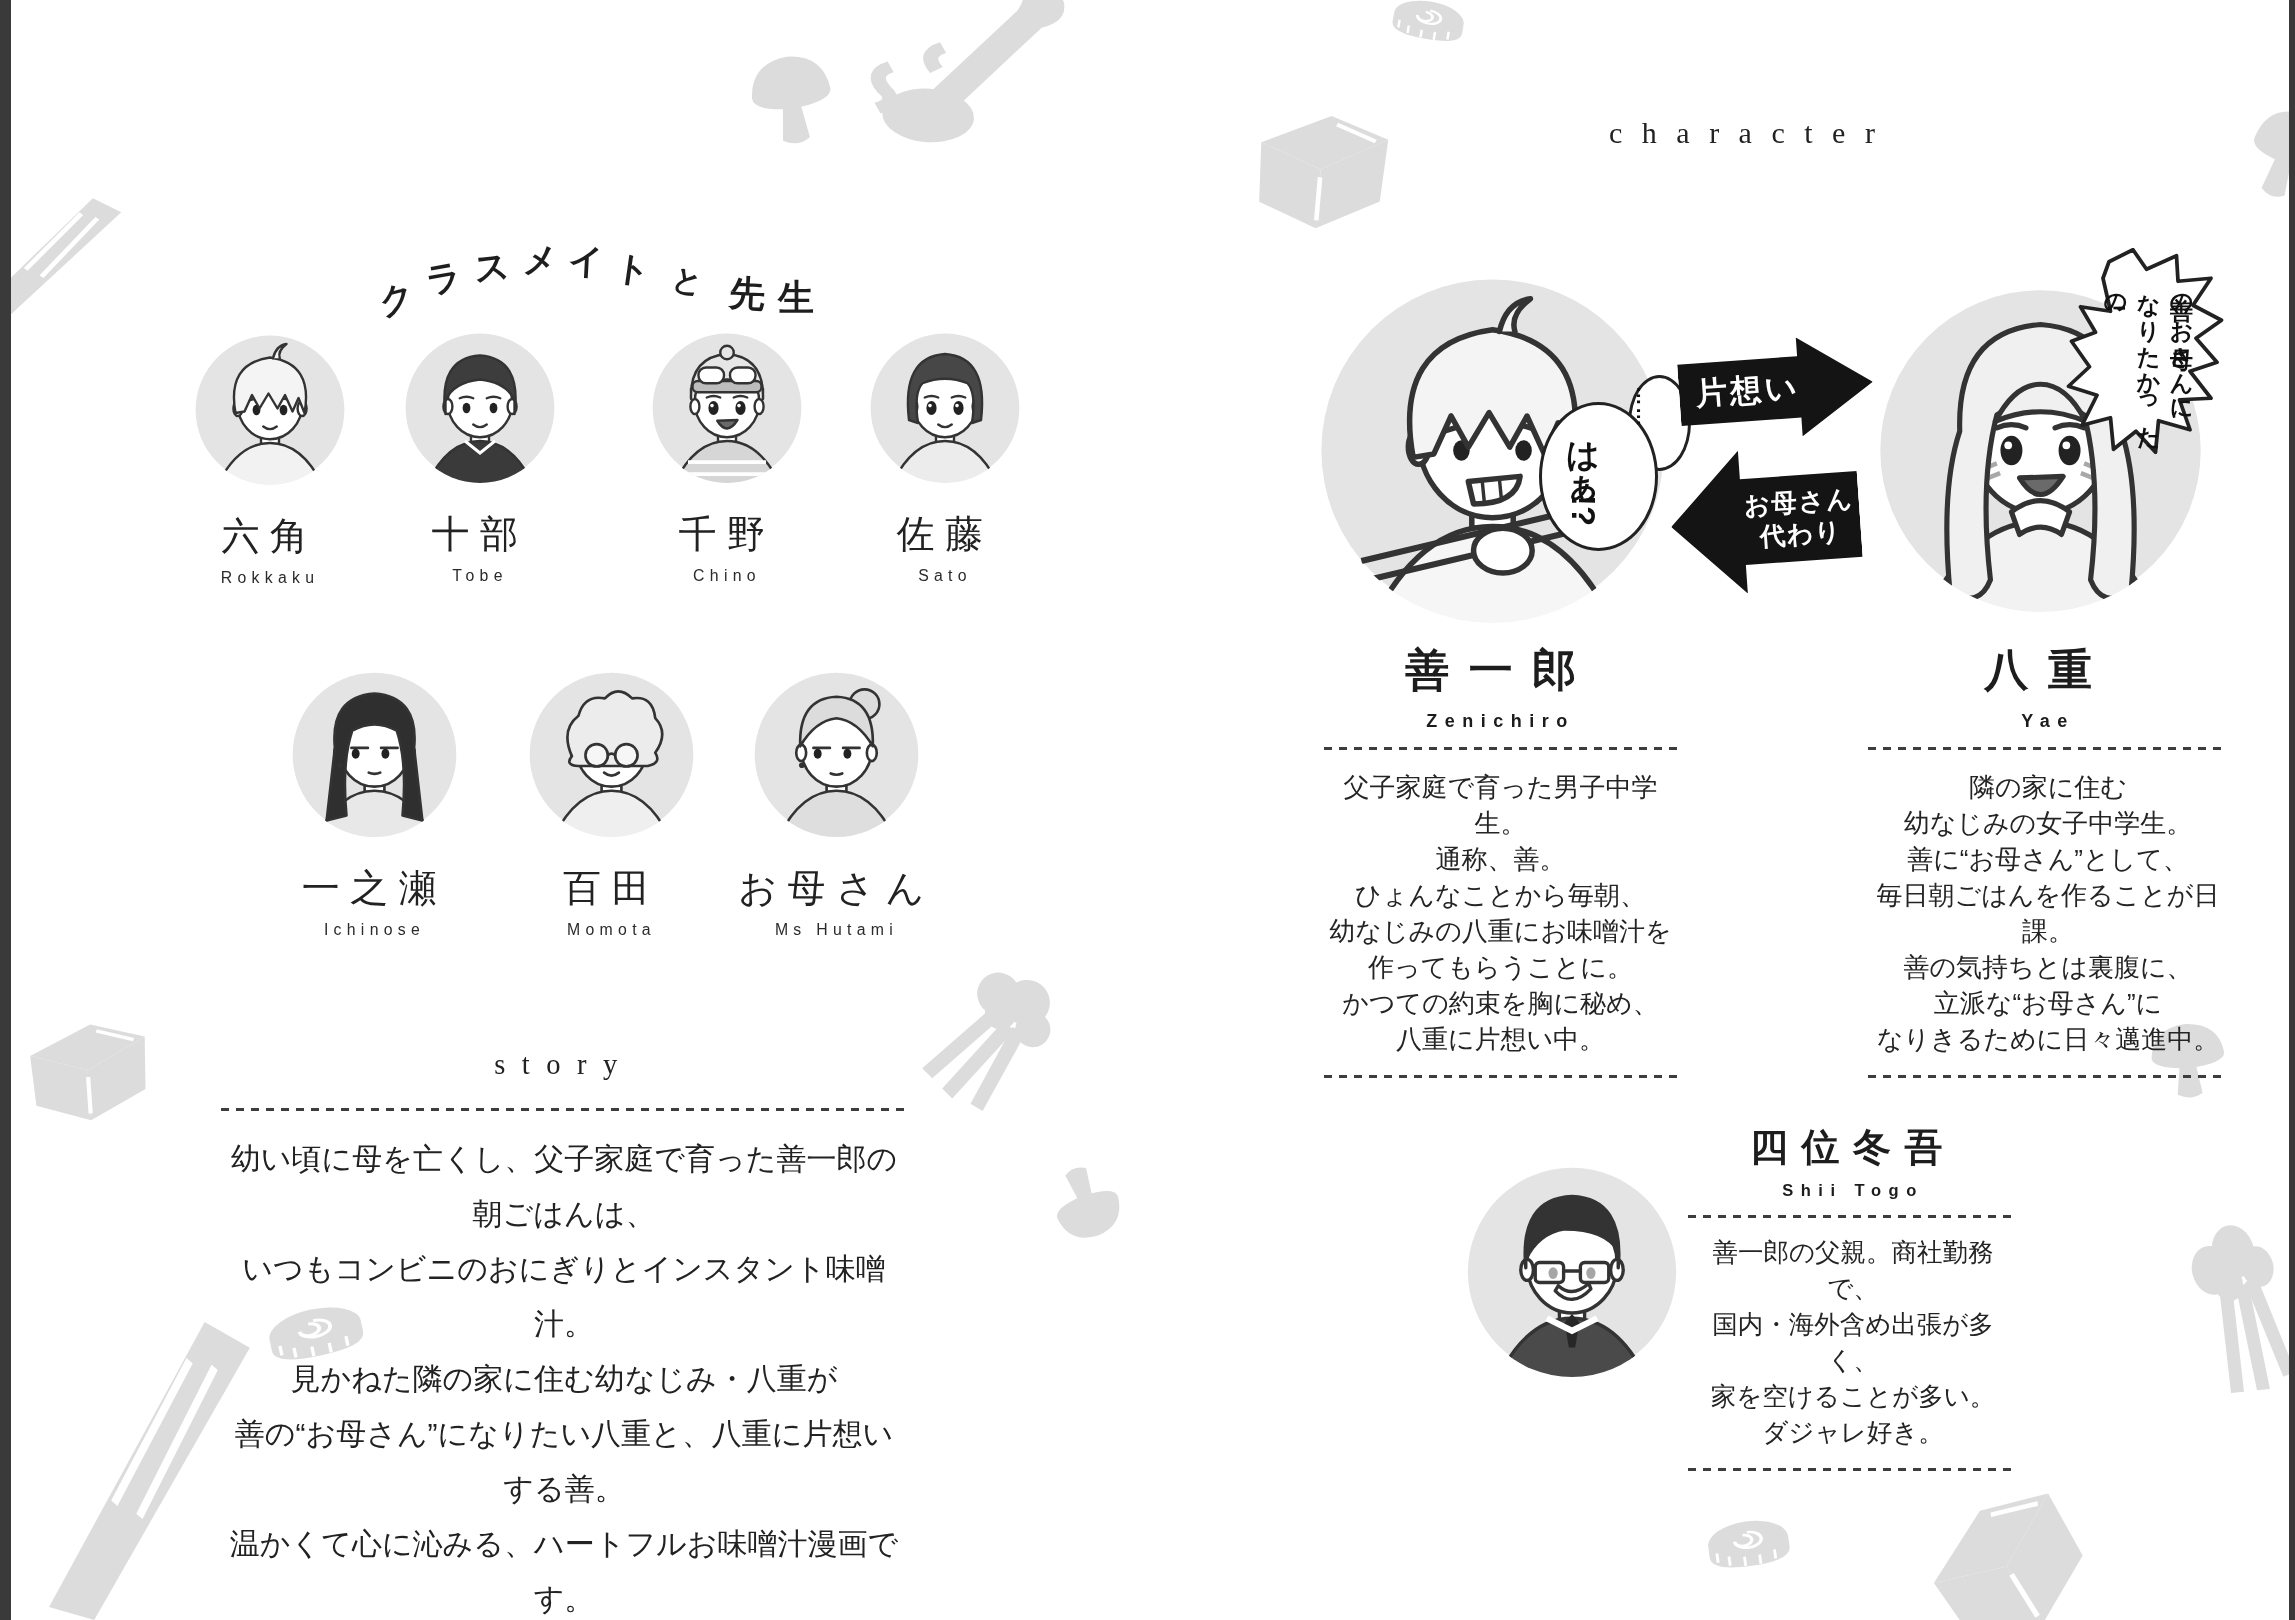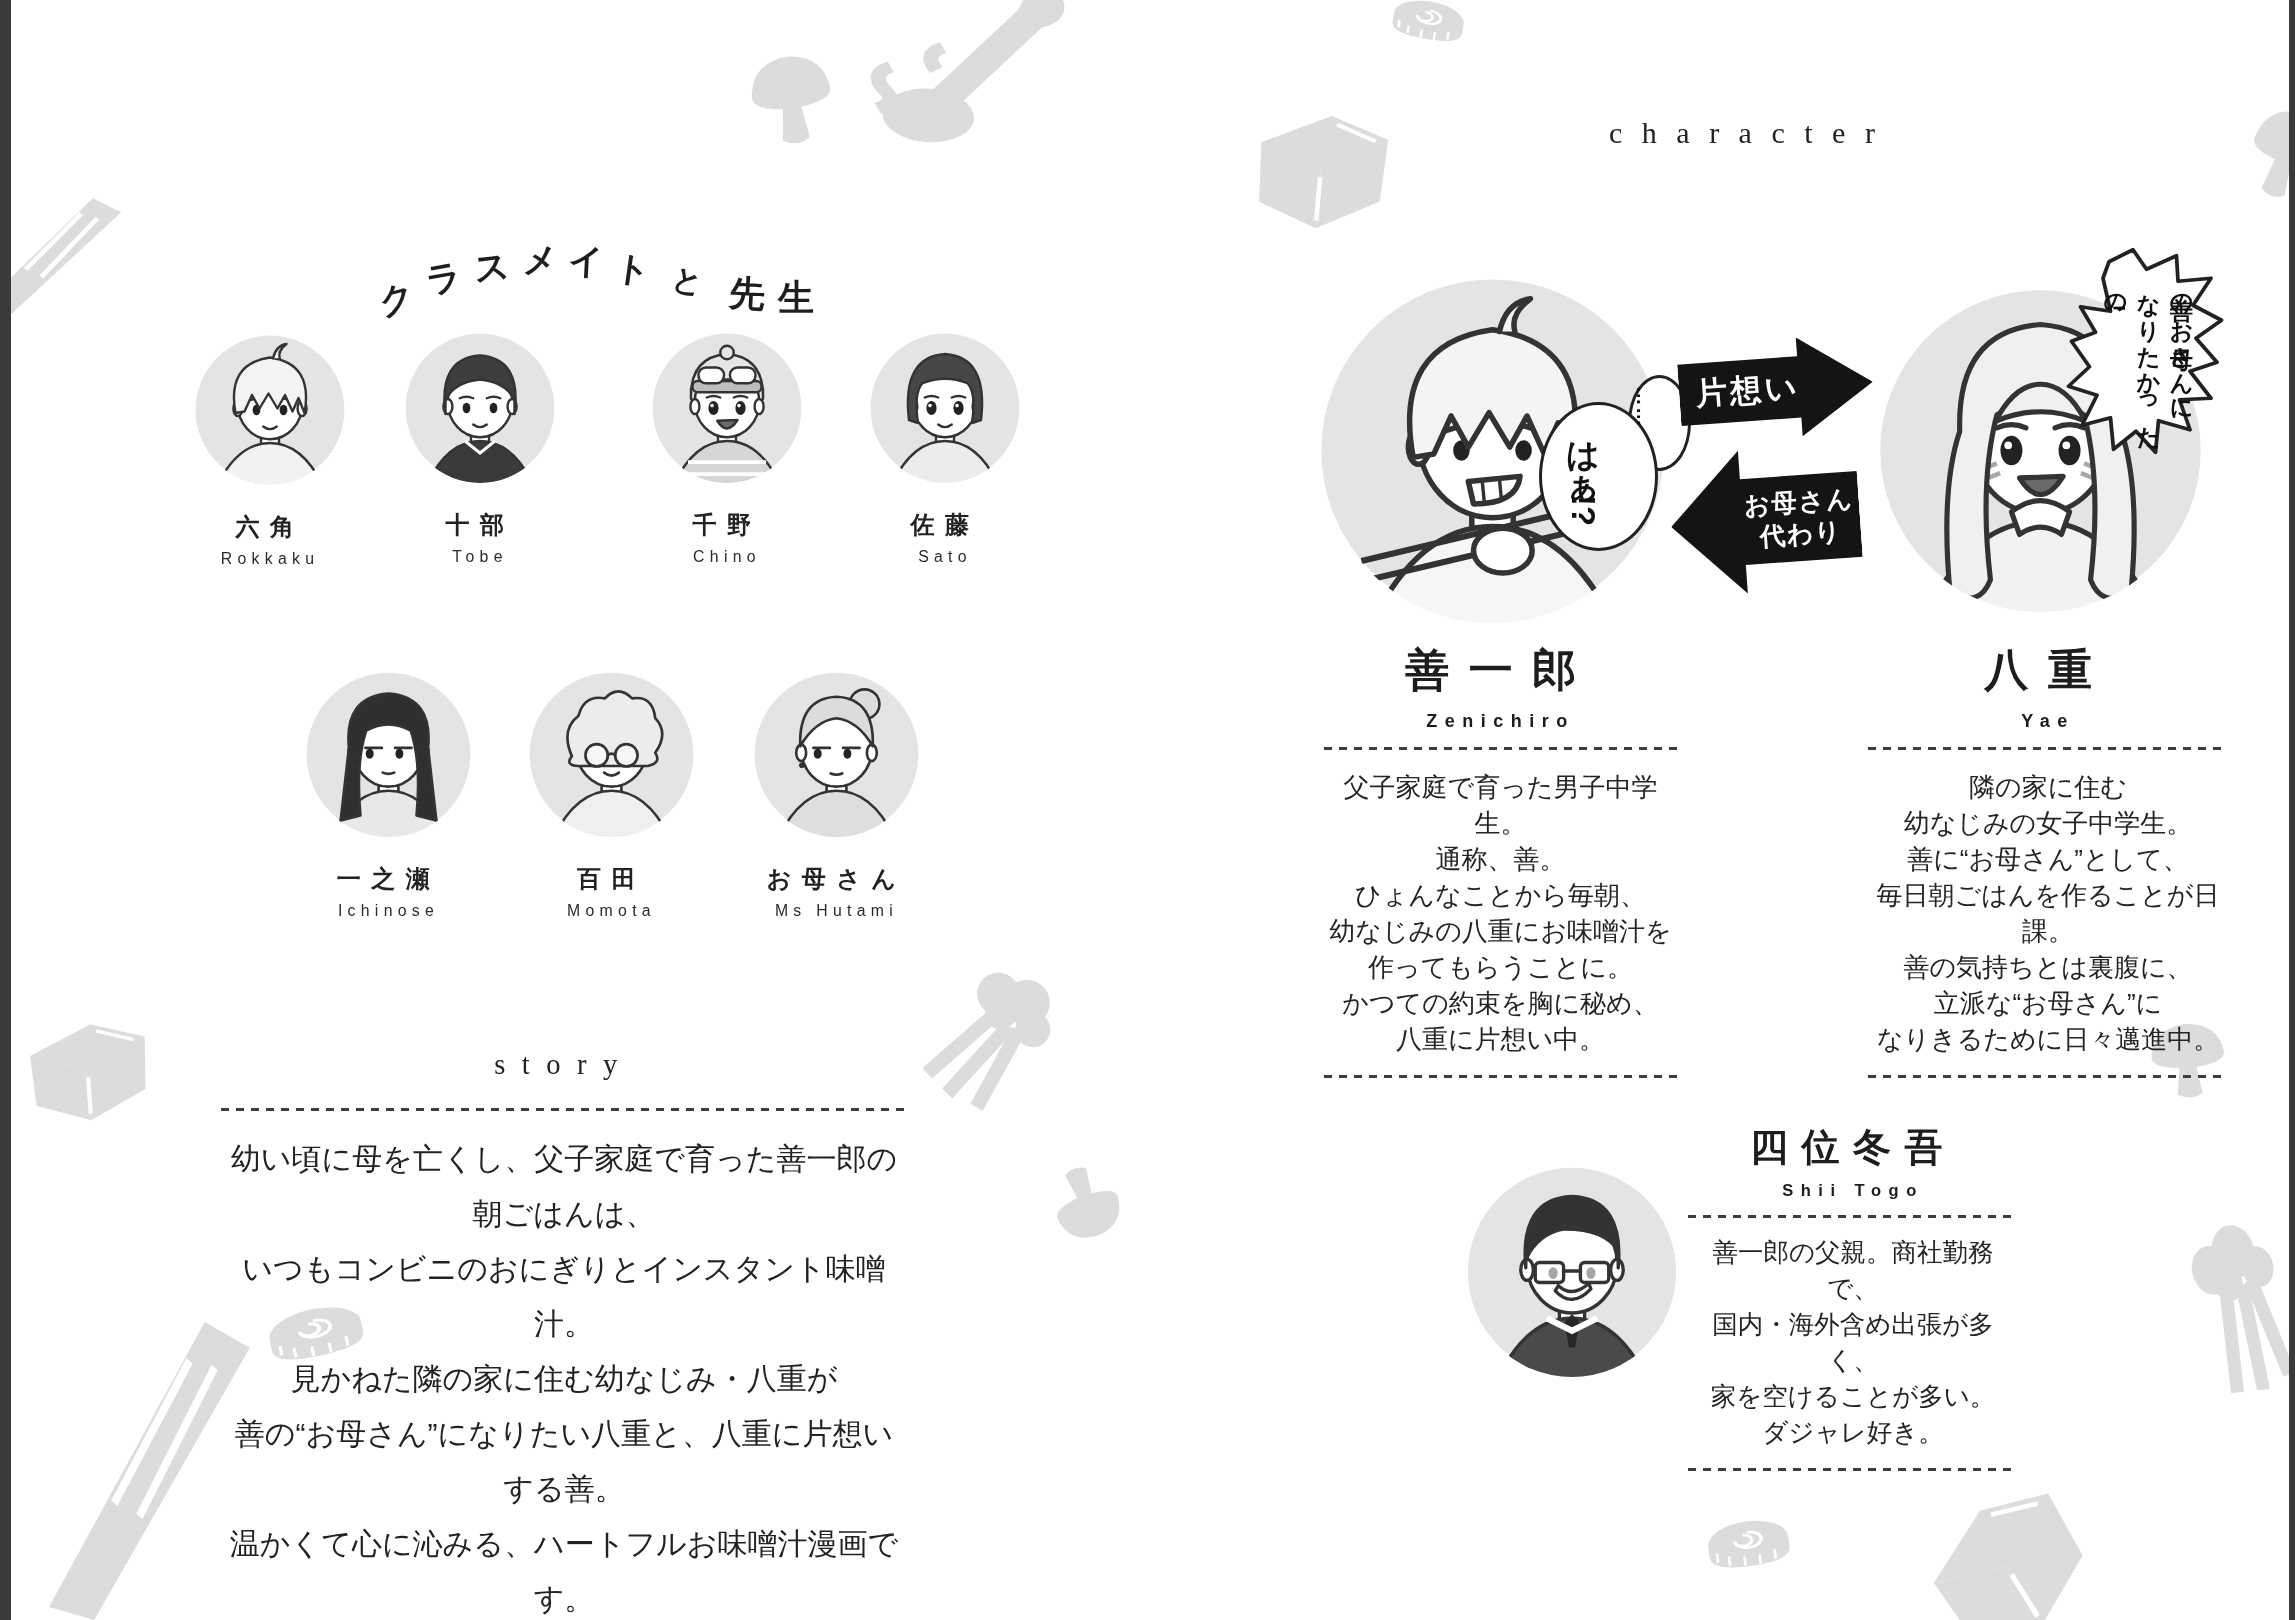--- a/index.html
+++ b/index.html
@@ -11,21 +11,21 @@
 
   
   .deco{position:absolute;opacity:1;pointer-events:none;}
 
   
   .portrait{position:absolute;text-align:center;}
   .pcircle{margin:0 auto;border-radius:50%;overflow:hidden;}
   .pcircle svg{display:block;width:100%;height:100%;}
   .sz200{width:150px;height:150px;}
   .sz220{width:165px;height:165px;}
-  .kanji{margin-top:25.5px;font-size:24px;font-weight:bold;letter-spacing:10.5px;color:#222;}
+  .kanji{margin-top:25.5px;font-size:38px;font-weight:normal;letter-spacing:10.5px;color:#222;}
   .romaji{margin-top:7px;font-size:15.8px;font-weight:normal;letter-spacing:5.3px;color:#2a2a2a;}
 
   
   .arc-title{position:absolute;left:379px;top:180px;width:450px;height:113px;}
   .arc-title span{position:absolute;font-weight:bold;color:#1e1e1e;
                   font-family:"Liberation Sans","DejaVu Sans",sans-serif;}
 
   
   .story{position:absolute;left:221px;top:1049px;width:686px;text-align:center;}
   .serif-head{font-family:"Liberation Serif","DejaVu Serif",serif;font-weight:normal;
@@ -288,21 +288,21 @@
           <path d="M45.5 61 Q50 64.5 54.5 61" fill="none" stroke="#333" stroke-width="1.6" stroke-linecap="round" stroke-linejoin="round"></path>
           <path d="M26 58 Q21 16 50 14 Q79 16 74 58 L68 60 Q71 40 65 33.5 Q50 27.5 35 33.5 Q29 40 32 60 Z" fill="#474747" stroke="#333" stroke-width="1.6" stroke-linecap="round" stroke-linejoin="round"></path>
         </svg>
       </div>
     <figcaption>
       <div class="kanji" data-interactable="false">佐藤</div>
       <div class="romaji" data-interactable="false">Sato</div>
     </figcaption>
   </figure>
 
-  <figure class="portrait" style="left:236px;top:660px;width:225px" data-interactable="false">
+  <figure class="portrait" style="left:222px;top:660px;width:225px" data-interactable="false">
     <div class="pcircle sz220" data-interactable="false">
         <svg viewBox="0 0 100 100" preserveAspectRatio="xMidYMid meet">
           <circle cx="50" cy="50" r="49.6" fill="#e4e4e4"></circle>
           <path d="M44 60 L44 75 L56 75 L56 60" fill="#fff" stroke="#333" stroke-width="1.6" stroke-linecap="round" stroke-linejoin="round"></path>
           <path d="M14 102 Q28 72 50 72 Q72 72 86 102 Z" fill="#e8e8e8" stroke="#333" stroke-width="1.6" stroke-linecap="round" stroke-linejoin="round"></path>
           <ellipse cx="50" cy="46" rx="21.5" ry="23.5" fill="#fff" stroke="#333" stroke-width="1.6" stroke-linecap="round" stroke-linejoin="round"></ellipse>
     <ellipse cx="28.6" cy="49" rx="3" ry="5" fill="#fff" stroke="#333" stroke-width="1.6" stroke-linecap="round" stroke-linejoin="round"></ellipse>
     <ellipse cx="71.4" cy="49" rx="3" ry="5" fill="#fff" stroke="#333" stroke-width="1.6" stroke-linecap="round" stroke-linejoin="round"></ellipse>
           <path d="M36 46 L46 46 M54 46 L64 46" fill="none" stroke="#333" stroke-width="1.6" stroke-linecap="round" stroke-linejoin="round"></path>
     <ellipse cx="38.6" cy="49.5" rx="2.4" ry="3" fill="#222"></ellipse>

